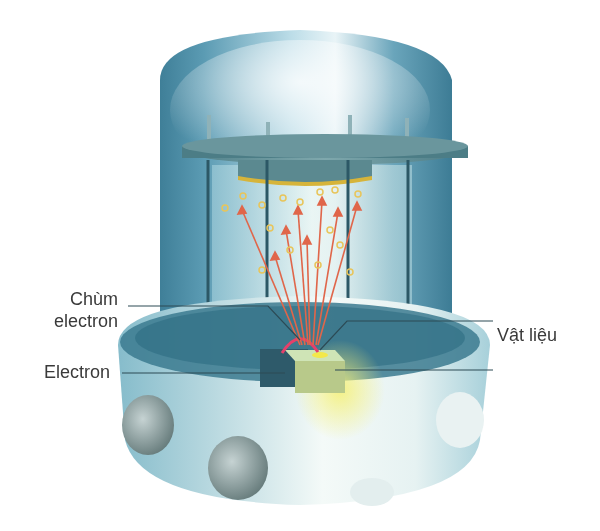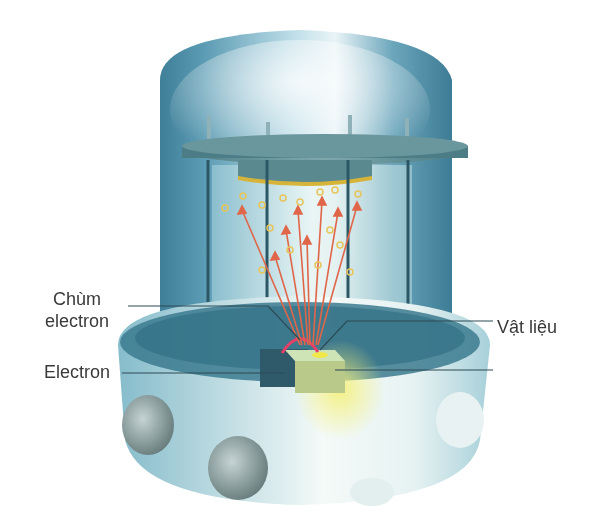--- a/index.html
+++ b/index.html
@@ -140,19 +140,19 @@
     </g>
 
     <g stroke="#2c4a55" stroke-width="1.2" fill="none">
       <polyline points="128,306 268,306 300,340"></polyline>
       <line x1="122" y1="373" x2="285" y2="373"></line>
       <polyline points="493,321 347,321 320,350"></polyline>
       <line x1="335" y1="370" x2="493" y2="370"></line>
     </g>
   </svg>
 
-  <div class="label left" style="left:28px; top:288px; width:98px;">
+  <div class="label left" style="left:20px; top:288px; width:98px;text-align:right;">
     <div>Chùm</div>
     <div>electron</div>
   </div>
   <div class="label left" style="left:32px; top:361px; width:90px;">Electron</div>
-  <div class="label right" style="left:497px; top:316px;">Vật liệu</div>
+  <div class="label right" style="left:497px; top:324px;">Vật liệu</div>
 </div>
 
 </body></html>

